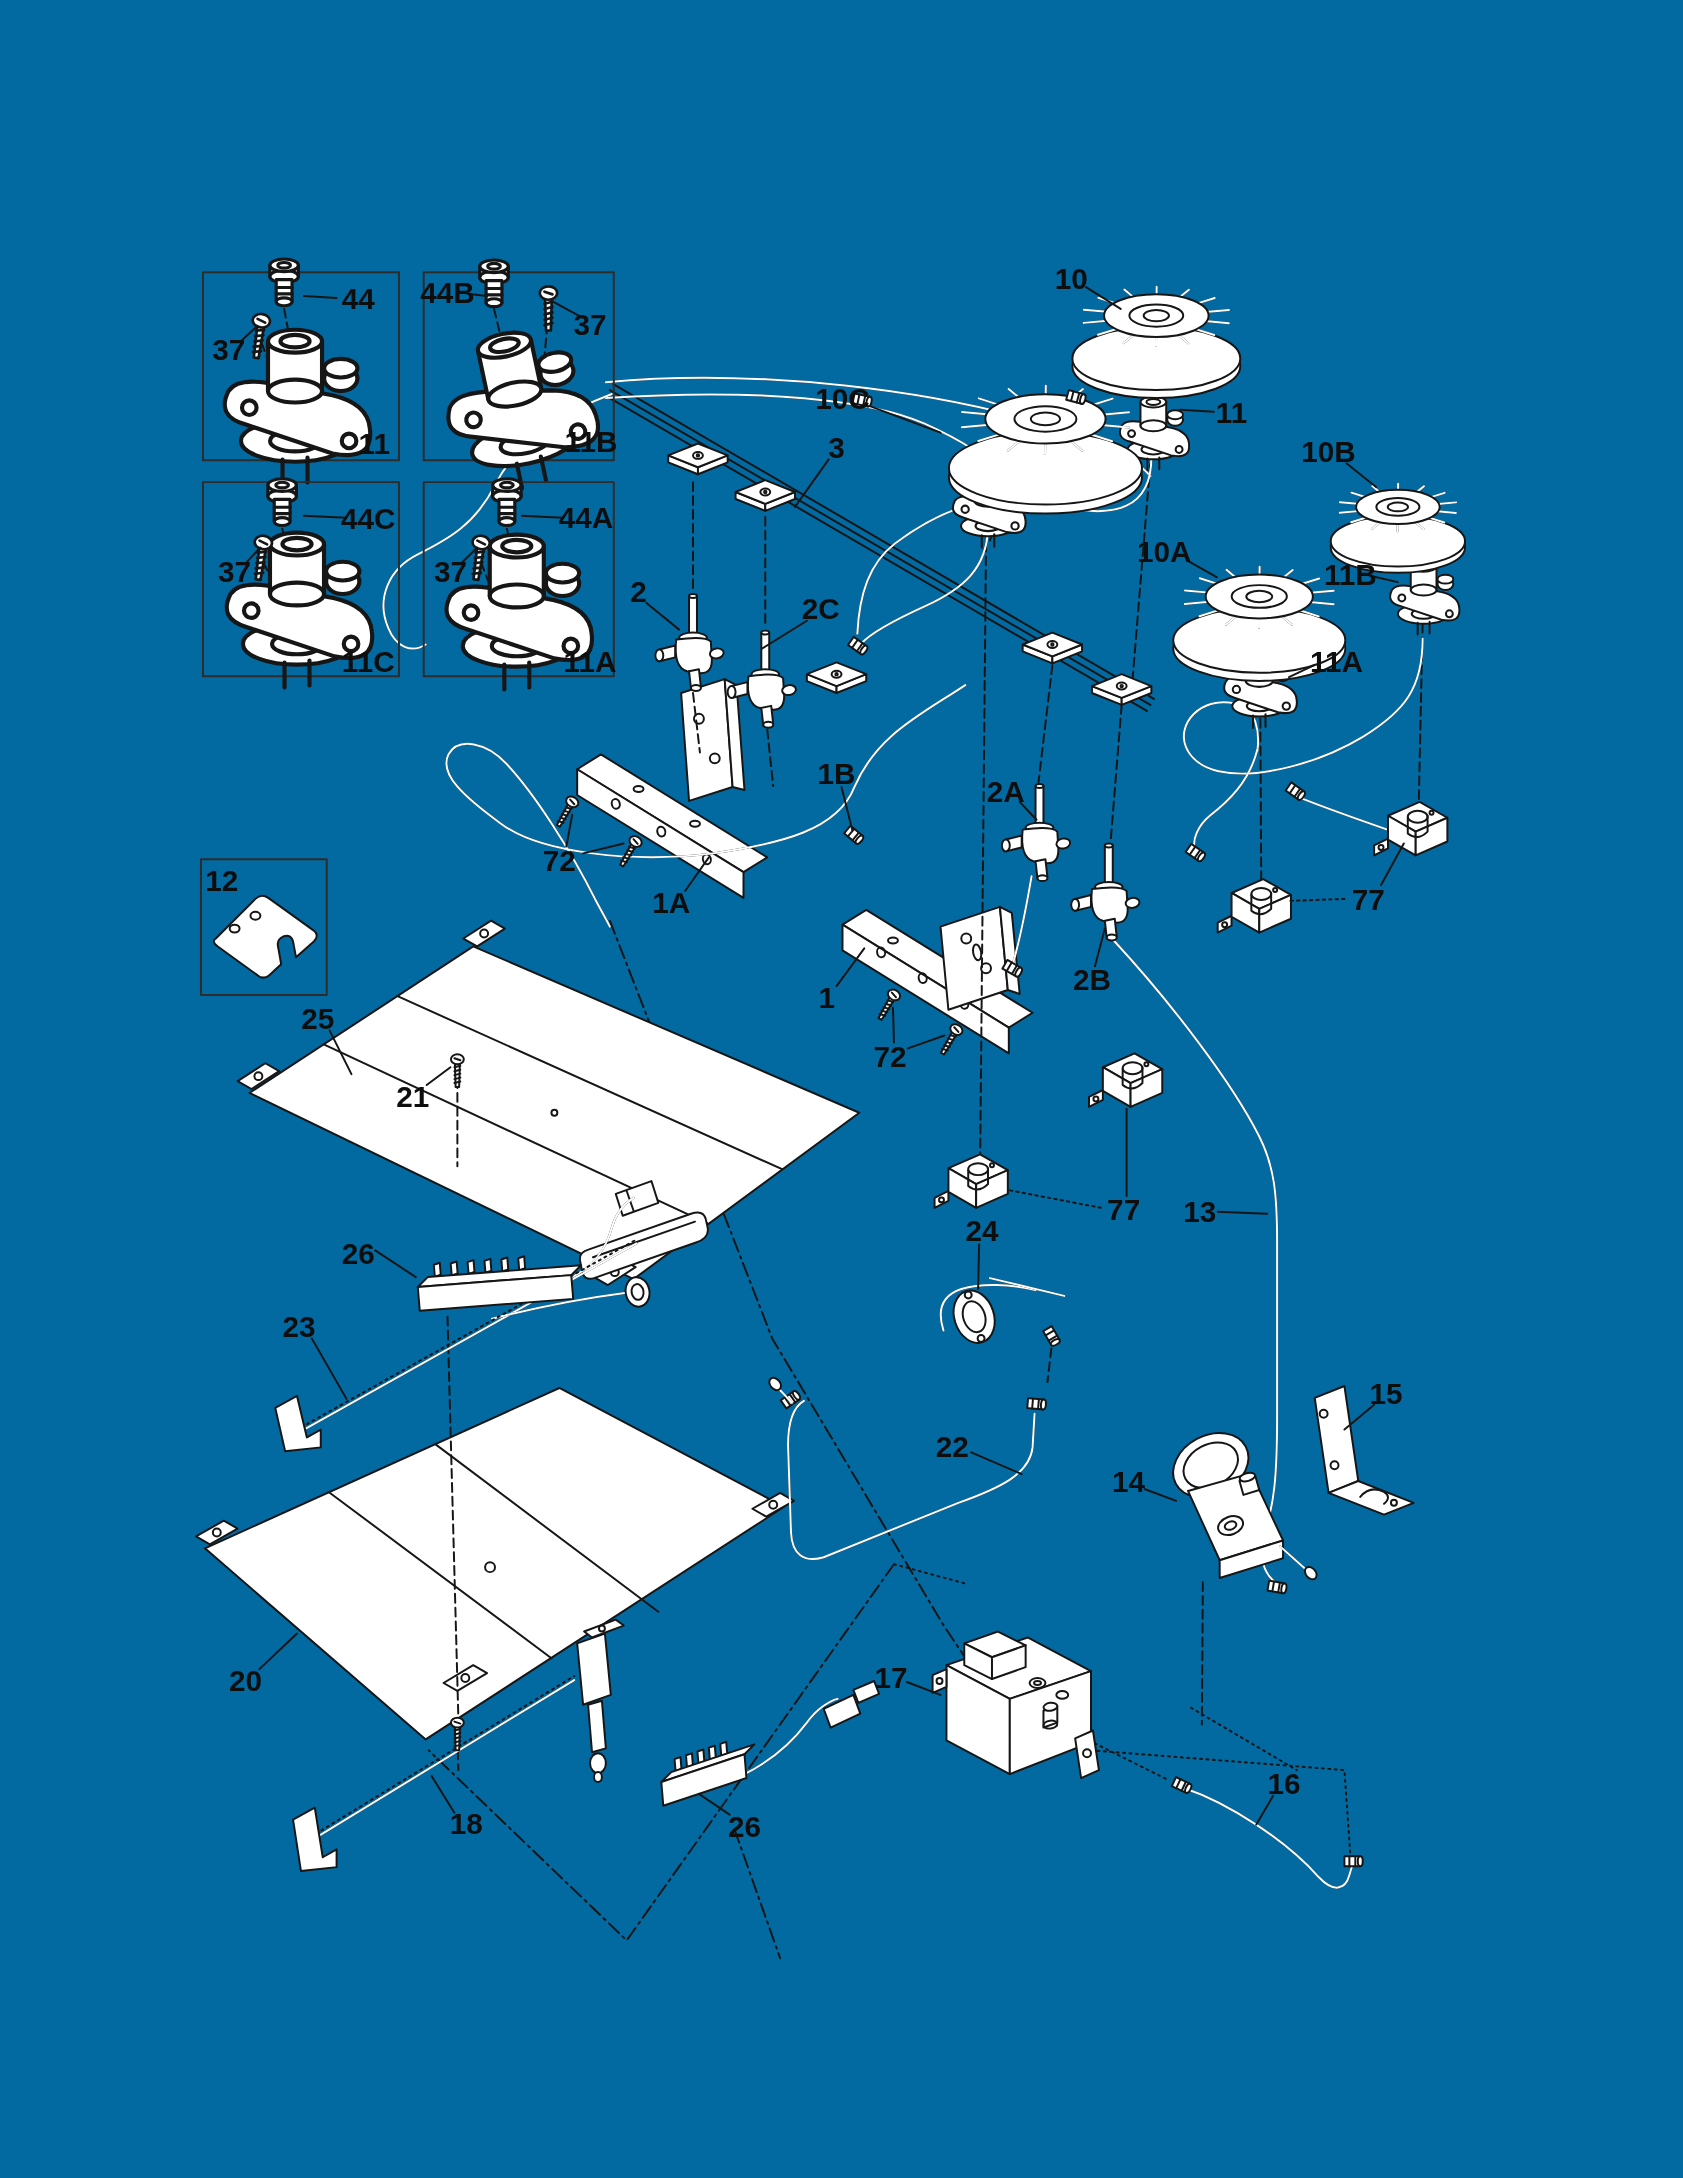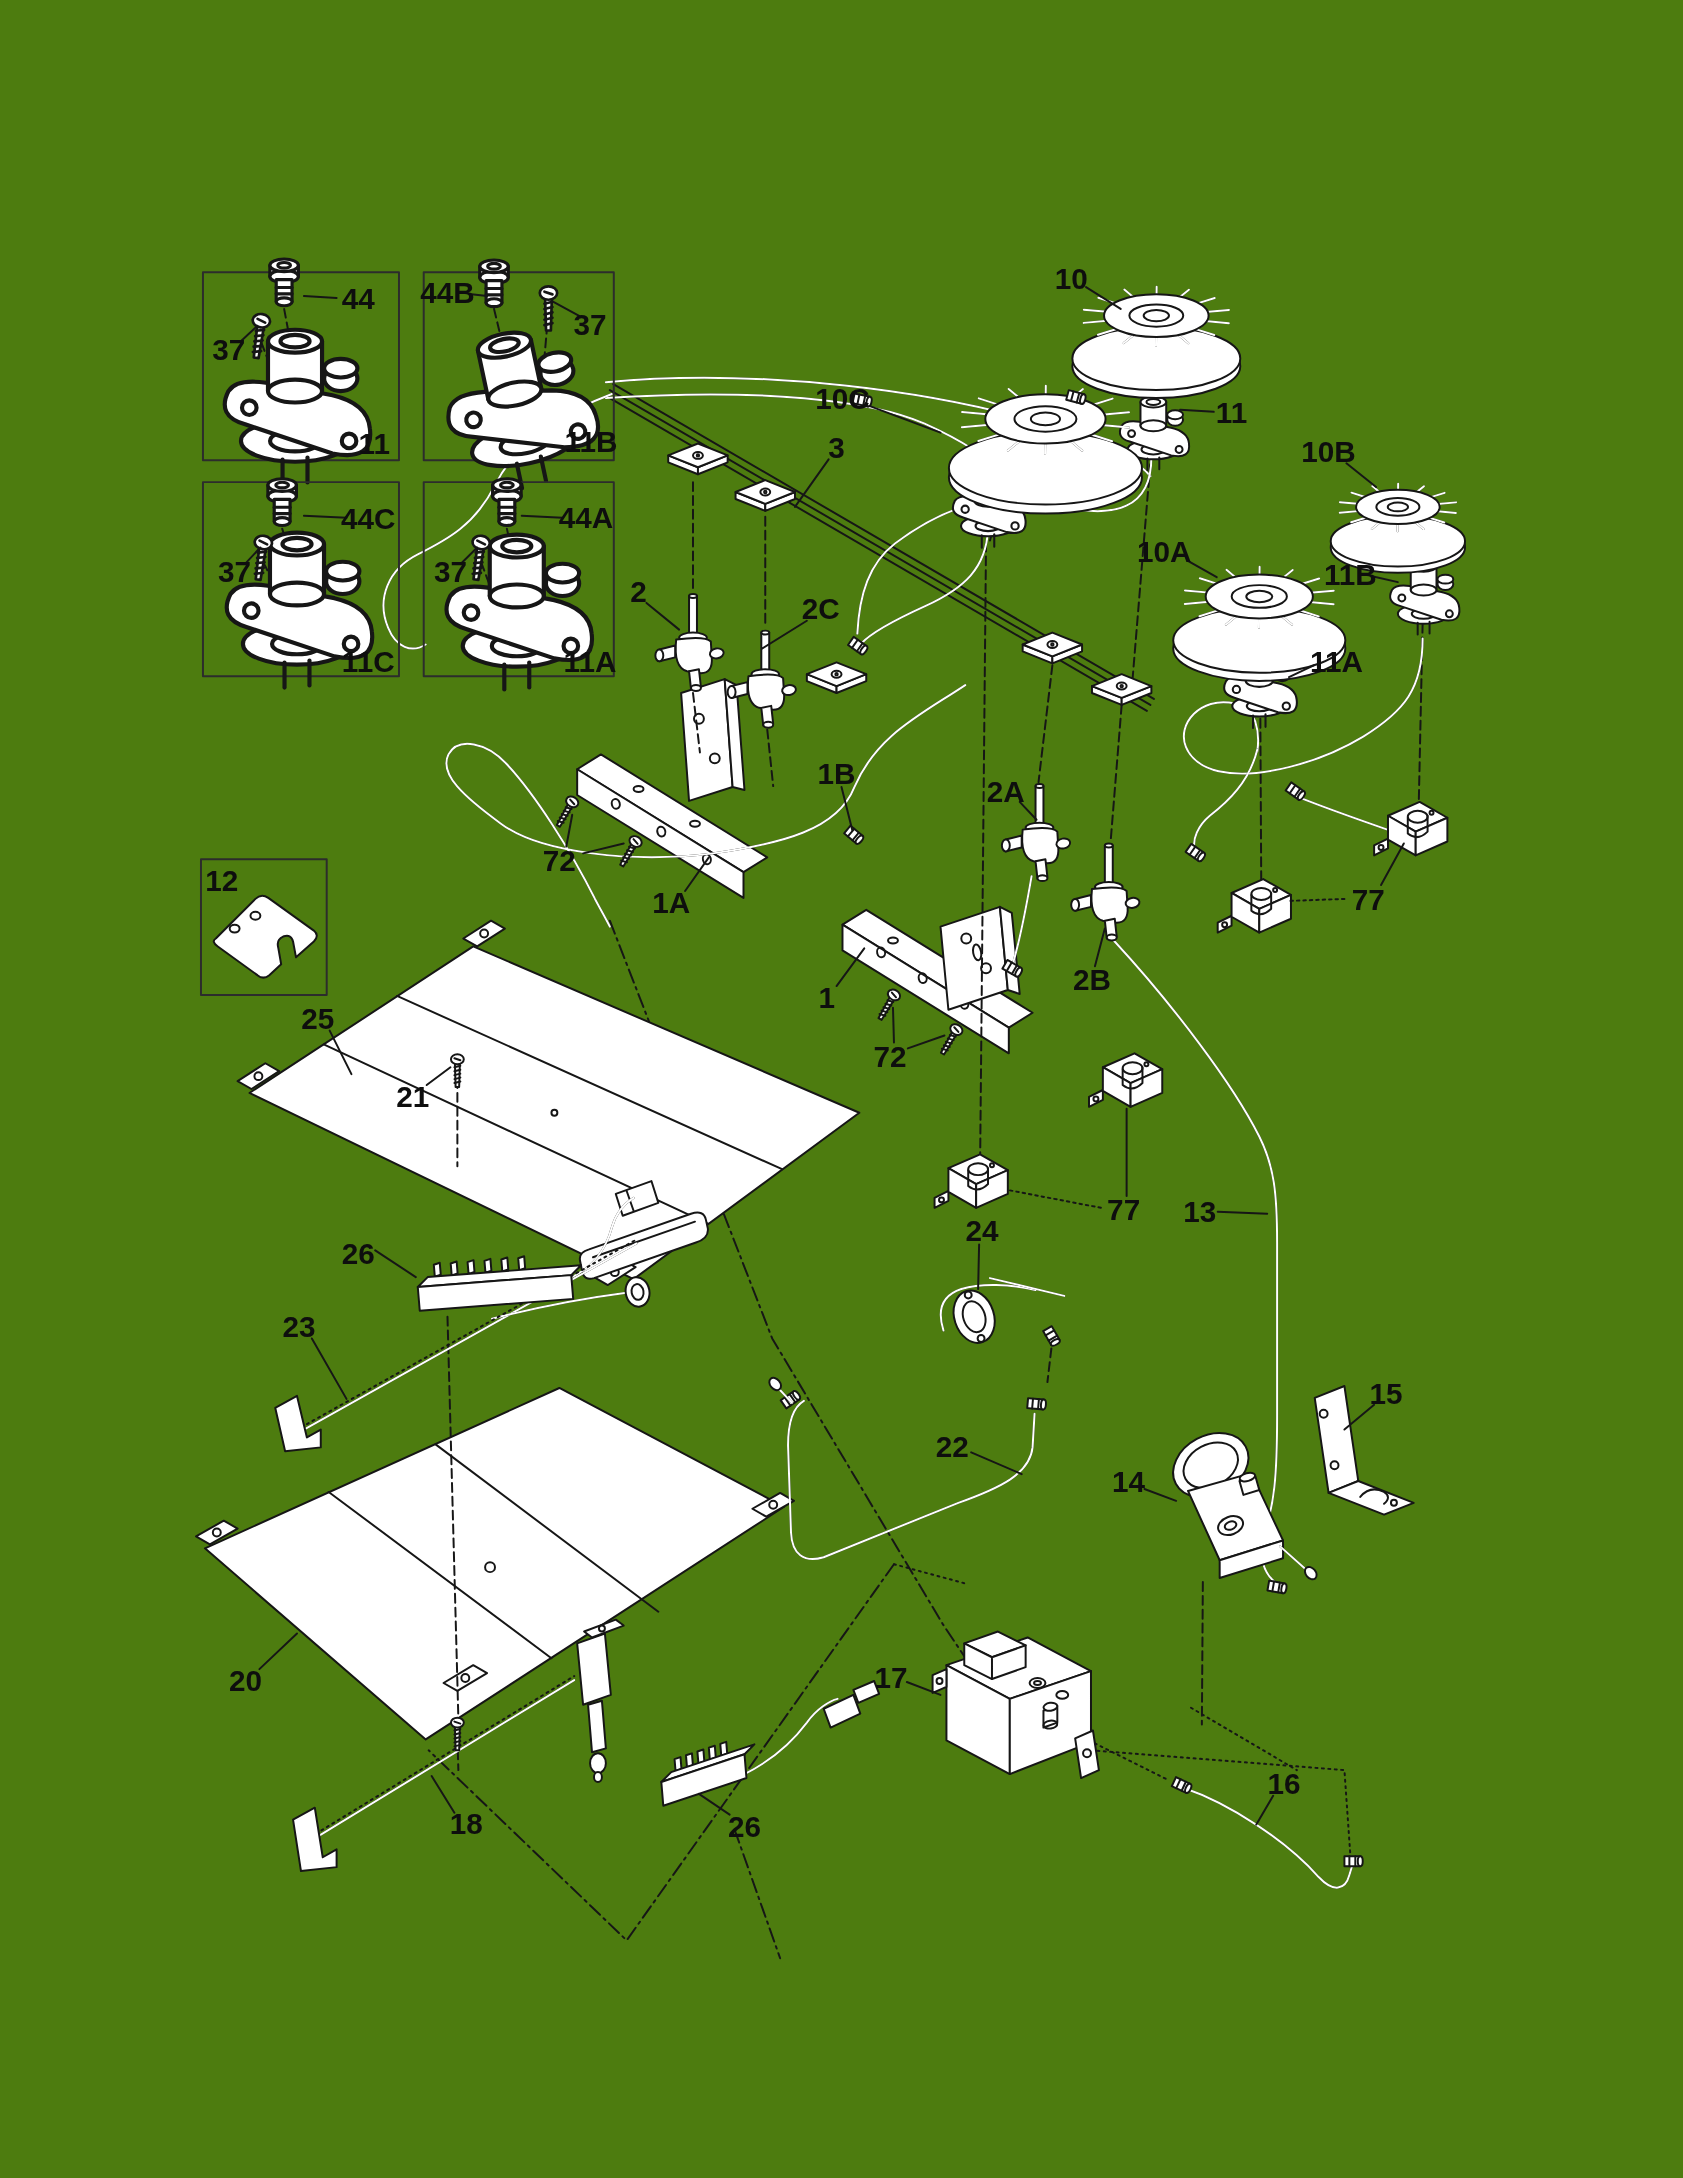--- a/index.html
+++ b/index.html
@@ -1,16 +1,16 @@
 <!DOCTYPE html>
 <html><head>
 <meta charset="utf-8">
 <style>
   html,body{margin:0;padding:0;background:#fff;}
-  .page{width:1683px;height:2178px;background:#4d7c0f;position:relative;overflow:hidden;}
+  .page{width:1683px;height:2178px;background:#0369a1;position:relative;overflow:hidden;}
   svg{display:block;}
   svg path,svg ellipse,svg circle,svg line,svg rect{stroke:#161616;fill:none;stroke-width:2;stroke-linejoin:round;stroke-linecap:round;}
   svg .f{fill:#ffffff;}
   svg text{fill:#0e0e0e;stroke:none;font:700 30px "Liberation Sans","DejaVu Sans",sans-serif;text-anchor:middle;}
 </style>
 </head>
 <body>
 
 <div class="page">
   <svg id="diagram" xmlns="http://www.w3.org/2000/svg" width="1683" height="2178" viewBox="0 0 1700 2200">

